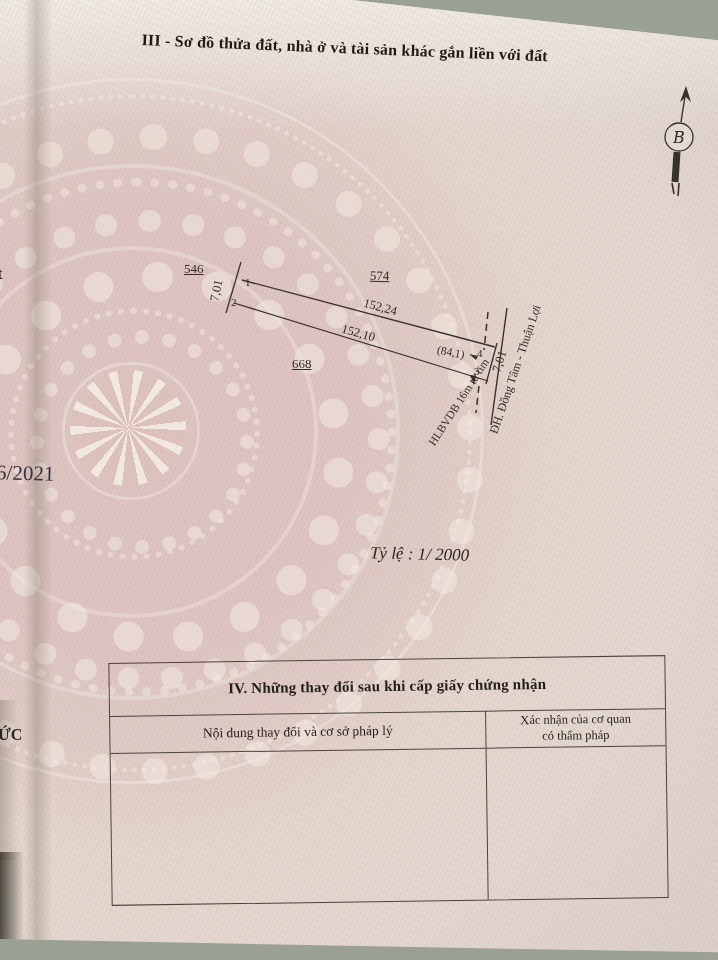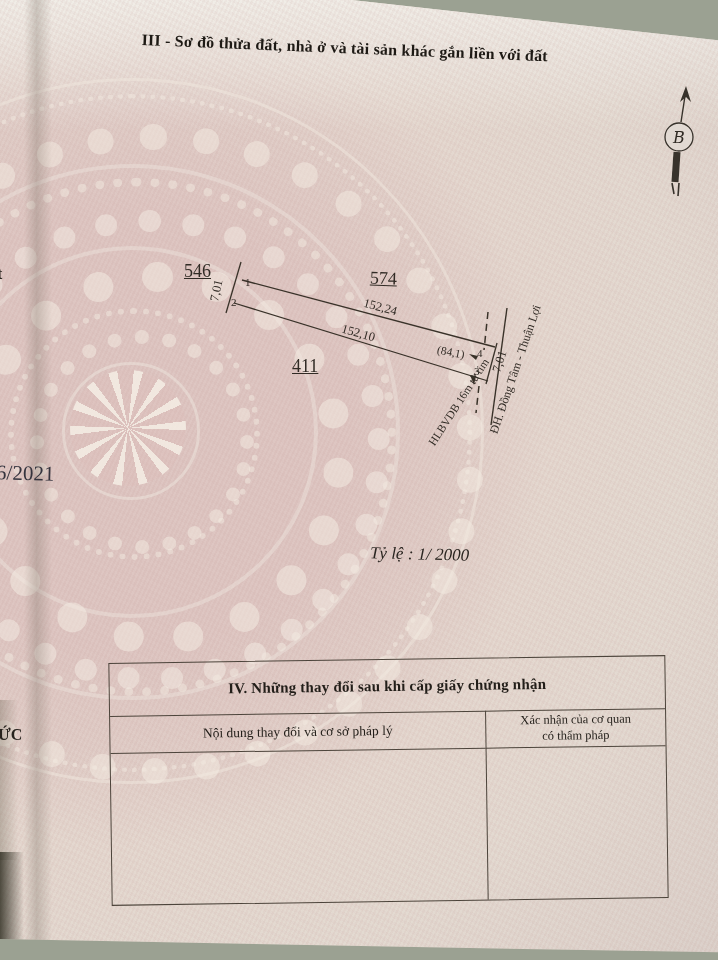--- a/index.html
+++ b/index.html
@@ -19,21 +19,21 @@
   .curl-dark{position:absolute;left:0;top:852px;width:24px;height:108px;
     background:linear-gradient(90deg, rgba(52,50,38,0.85), rgba(52,50,38,0));}
   .curl-soft{position:absolute;left:0;top:700px;width:18px;height:160px;
     background:linear-gradient(90deg, rgba(90,84,66,0.30), rgba(90,84,66,0));}
   
   .abs{position:absolute;}
   .title{left:142px;top:31px;width:445px;font-weight:bold;font-size:16px;
     letter-spacing:.2px;transform:rotate(2.3deg);transform-origin:0 0;color:#1e1a15;}
   .scale{left:370px;top:545px;width:140px;font-style:italic;font-size:17px;
     transform:rotate(1.5deg);color:#2a2520;}
-  .parcel-no{font-size:18px;text-decoration:underline;color:#312b25;}
+  .parcel-no{font-size:13px;text-decoration:underline;color:#312b25;}
   .dim{font-size:12.5px;color:#312b25;white-space:nowrap;}
   .vtx{font-size:11px;color:#312b25;}
   .rot-label{font-size:11.5px;color:#332d27;white-space:nowrap;}
   .frag-date{left:-4px;top:461px;font-size:21px;color:#35343e;transform:rotate(1.6deg);}
   .frag-word{left:-2px;top:726px;font-size:16px;font-weight:bold;color:#27231e;}
   .frag-t{left:-3px;top:265px;font-size:16px;font-weight:bold;color:#27231e;}
   
   .tbl{position:absolute;left:110px;top:659px;width:555px;height:241px;
     transform:rotate(-0.8deg);border:1.4px solid #4c443b;color:#221e19;
     display:grid;grid-template-columns:375px 1fr;grid-template-rows:52px 37px 1fr;}
@@ -100,21 +100,21 @@
         <line x1="479" y1="386" x2="476" y2="413" stroke-dasharray="7 5" stroke-width="1.5"></line>
       </g>
       <g fill="#393229" stroke="none">
         <path d="M478,356 l-9,-2 7,6 z"></path>
         <path d="M470,375 l4,10 2,-9 z"></path>
       </g>
     </svg>
 
     <div class="abs parcel-no" style="left:184px;top:261px;">546</div>
     <div class="abs parcel-no" style="left:370px;top:268px;transform:rotate(2deg);">574</div>
-    <div class="abs parcel-no" style="left:292px;top:356px;">411</div>
+    <div class="abs parcel-no" style="left:292px;top:356px;">668</div>
 
     <div class="abs dim" style="left:363px;top:300px;transform:rotate(15deg);">152,24</div>
     <div class="abs dim" style="left:341px;top:326px;transform:rotate(15.5deg);">152,10</div>
     <div class="abs dim" style="left:206px;top:283px;transform:rotate(-78deg);transform-origin:center;">7,01</div>
     <div class="abs dim" style="left:489px;top:354px;transform:rotate(-73deg);transform-origin:center;">7,01</div>
     <div class="abs dim" style="left:437px;top:346px;font-size:11.5px;transform:rotate(11deg);">(84,1)</div>
 
     <div class="abs vtx" style="left:245px;top:276px;">1</div>
     <div class="abs vtx" style="left:231px;top:296px;">2</div>
     <div class="abs vtx" style="left:474px;top:365px;">3</div>

